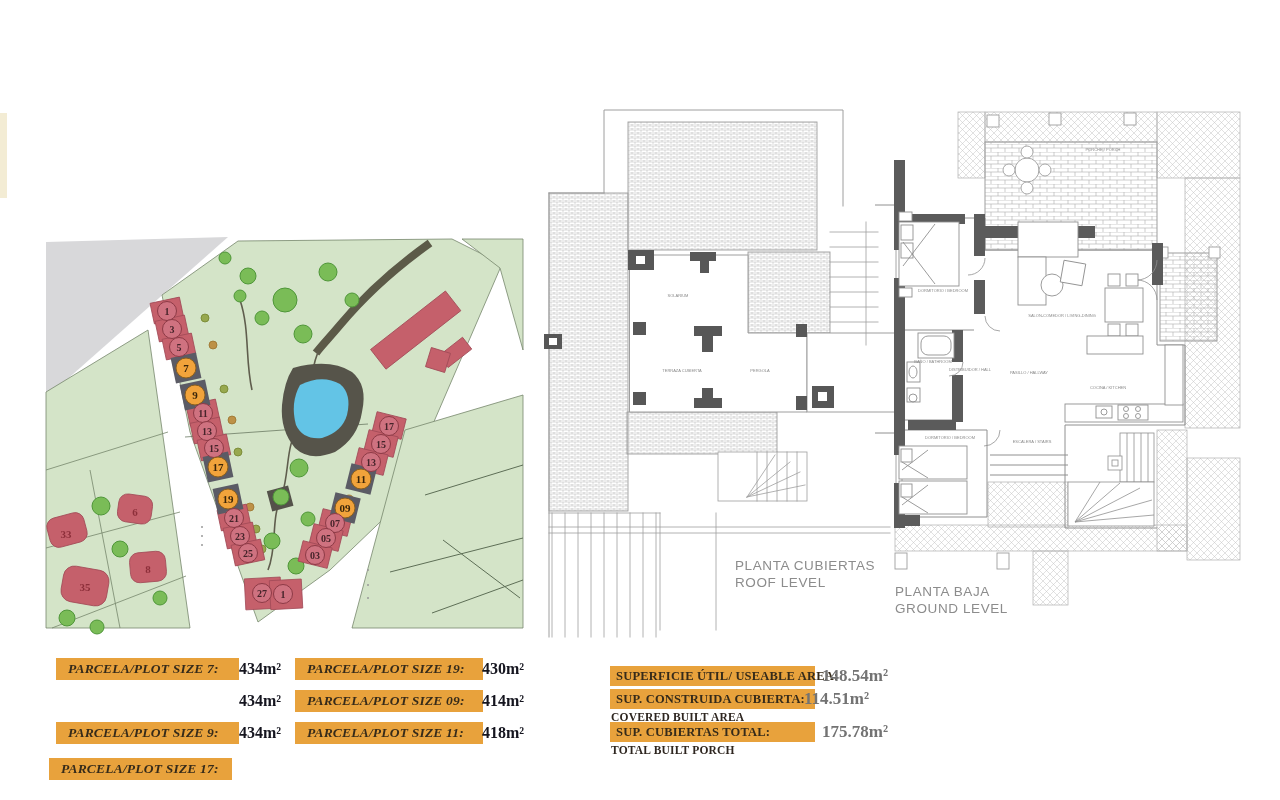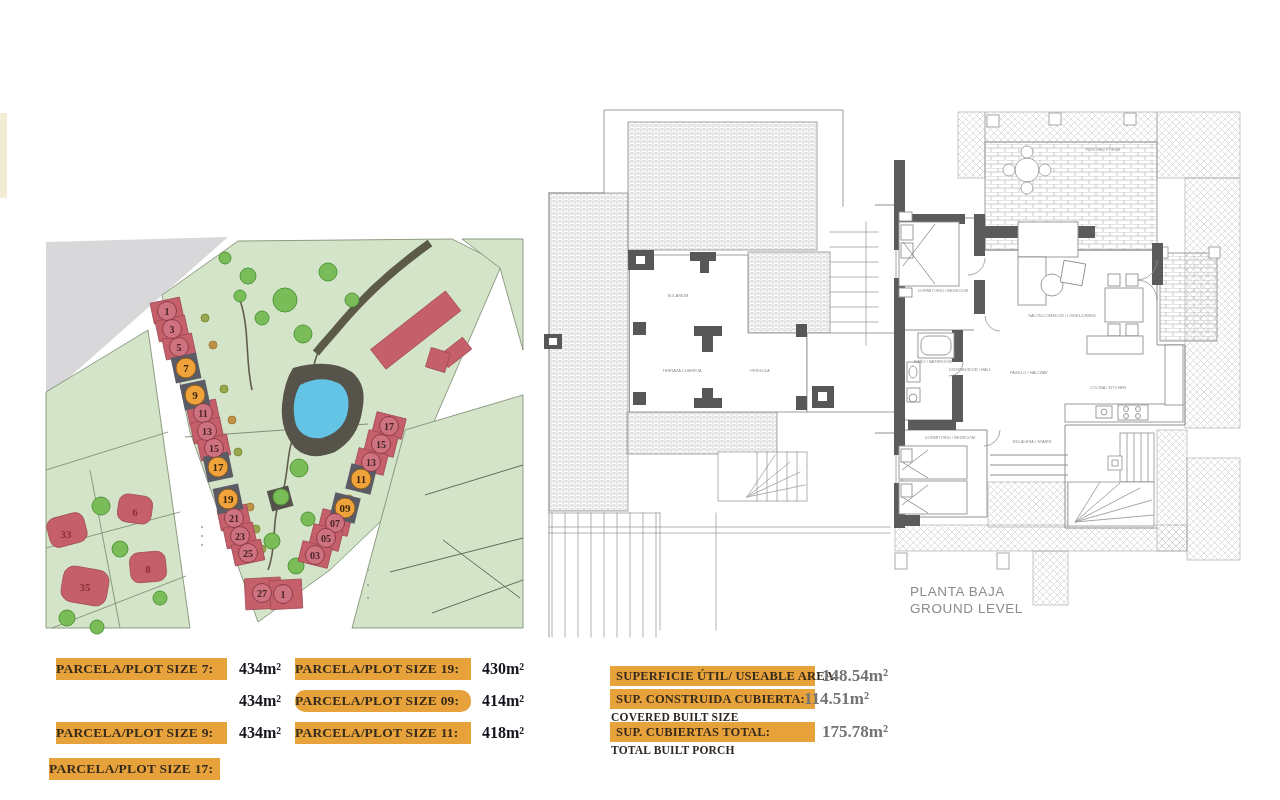--- a/index.html
+++ b/index.html
@@ -3,22 +3,22 @@
 <meta charset="utf-8">
 <style>
   html,body{margin:0;padding:0;background:#fff;}
   .page{position:relative;width:1280px;height:800px;background:#ffffff;overflow:hidden;
         font-family:"Liberation Sans",sans-serif;}
   .art{position:absolute;left:0;top:0;width:1280px;height:800px;}
   .pale-strip{position:absolute;left:0;top:113px;width:7px;height:85px;background:#f3ecd4;}
   .caption{position:absolute;color:#8c8c8c;font-size:13.5px;line-height:17px;letter-spacing:.6px;}
   .plot-row{position:absolute;height:22px;}
   .bar{position:absolute;background:#e8a23c;color:#362b1a;font-family:"Liberation Serif",serif;
-       font-weight:bold;font-size:13.5px;line-height:22px;padding-left:0;letter-spacing:.2px;
-       white-space:nowrap;overflow:hidden;}
+       font-weight:bold;font-size:13.5px;line-height:22px;padding-left:12px;letter-spacing:.2px;
+       white-space:nowrap;overflow:hidden;font-style:italic;}
   .val{position:absolute;color:#15151f;font-family:"Liberation Serif",serif;font-weight:bold;
        font-size:16px;line-height:22px;white-space:nowrap;}
   .area-bar{position:absolute;background:#e8a23c;color:#362b1a;font-family:"Liberation Serif",serif;
        font-weight:bold;font-size:12.5px;line-height:20px;padding-left:6px;width:199px;height:20px;
        letter-spacing:.2px;white-space:nowrap;}
   .area-val{position:absolute;color:#737373;font-family:"Liberation Serif",serif;font-weight:bold;
        font-size:17px;line-height:20px;white-space:nowrap;}
   .area-sub{position:absolute;color:#2e2620;font-family:"Liberation Serif",serif;font-weight:bold;
        font-size:11.5px;line-height:13px;letter-spacing:.2px;white-space:nowrap;}
   svg text{font-family:"Liberation Serif",serif;}
@@ -418,51 +418,55 @@
       <text class="roomlbl" x="1108" y="389" text-anchor="middle">COCINA / KITCHEN</text>
       <text class="roomlbl" x="933" y="363" text-anchor="middle">BAÑO / BATHROOM</text>
       <text class="roomlbl" x="970" y="371" text-anchor="middle">DISTRIBUIDOR / HALL</text>
       <text class="roomlbl" x="950" y="439" text-anchor="middle">DORMITORIO / BEDROOM</text>
       <text class="roomlbl" x="1103" y="151" text-anchor="middle">PORCHE / PORCH</text>
       <text class="roomlbl" x="1032" y="443" text-anchor="middle">ESCALERA / STAIRS</text>
       <text class="roomlbl" x="1029" y="374" text-anchor="middle">PASILLO / HALLWAY</text>
     </g>
   </svg>
 
-  <div class="caption" style="left:895px;top:583px;margin-left:15px;">
+  <div class="caption" style="left:735px;top:557px;">
+    <div>PLANTA CUBIERTAS</div>
+    <div>ROOF LEVEL</div>
+  </div>
+  <div class="caption" style="left:895px;top:583px;">
     <div>PLANTA BAJA</div>
     <div>GROUND LEVEL</div>
   </div>
 
   <div>
     <div class="plot-row" style="left:0;top:658px;width:640px;">
       <div class="bar" style="left:56px;width:171px;">PARCELA/PLOT SIZE 7:</div>
       <div class="val" style="left:239px;">434m²</div>
       <div class="bar" style="left:295px;width:176px;">PARCELA/PLOT SIZE 19:</div>
       <div class="val" style="left:482px;">430m²</div>
     </div>
     <div class="plot-row" style="left:0;top:690px;width:640px;">
       <div class="bar" style="left:56px;width:171px;margin-top:32px;">PARCELA/PLOT SIZE 9:</div>
       <div class="val" style="left:239px;">434m²</div>
-      <div class="bar" style="left:295px;width:176px;border-radius:10px;">PARCELA/PLOT SIZE 09:</div>
+      <div class="bar" style="left:295px;width:176px;">PARCELA/PLOT SIZE 09:</div>
       <div class="val" style="left:482px;">414m²</div>
     </div>
     <div class="plot-row" style="left:0;top:722px;width:640px;">
       <div class="bar" style="left:49px;width:171px;margin-top:36px;">PARCELA/PLOT SIZE 17:</div>
       <div class="val" style="left:239px;">434m²</div>
       <div class="bar" style="left:295px;width:176px;">PARCELA/PLOT SIZE 11:</div>
       <div class="val" style="left:482px;">418m²</div>
     </div>
   </div>
 
   <div>
     <div class="area-bar" style="left:610px;top:666px;">SUPERFICIE ÚTIL/ USEABLE AREA:</div>
     <div class="area-val" style="left:822px;top:666px;">148.54m²</div>
 
     <div class="area-bar" style="left:610px;top:689px;">SUP. CONSTRUIDA CUBIERTA:</div>
     <div class="area-val" style="left:804px;top:689px;">114.51m²</div>
-    <div class="area-sub" style="left:611px;top:711px;">COVERED BUILT SIZE</div>
+    <div class="area-sub" style="left:611px;top:711px;">COVERED BUILT AREA</div>
 
     <div class="area-bar" style="left:610px;top:722px;">SUP. CUBIERTAS TOTAL:</div>
     <div class="area-val" style="left:822px;top:722px;">175.78m²</div>
     <div class="area-sub" style="left:611px;top:744px;">TOTAL BUILT PORCH</div>
   </div>
 </div>
 
 </body></html>

